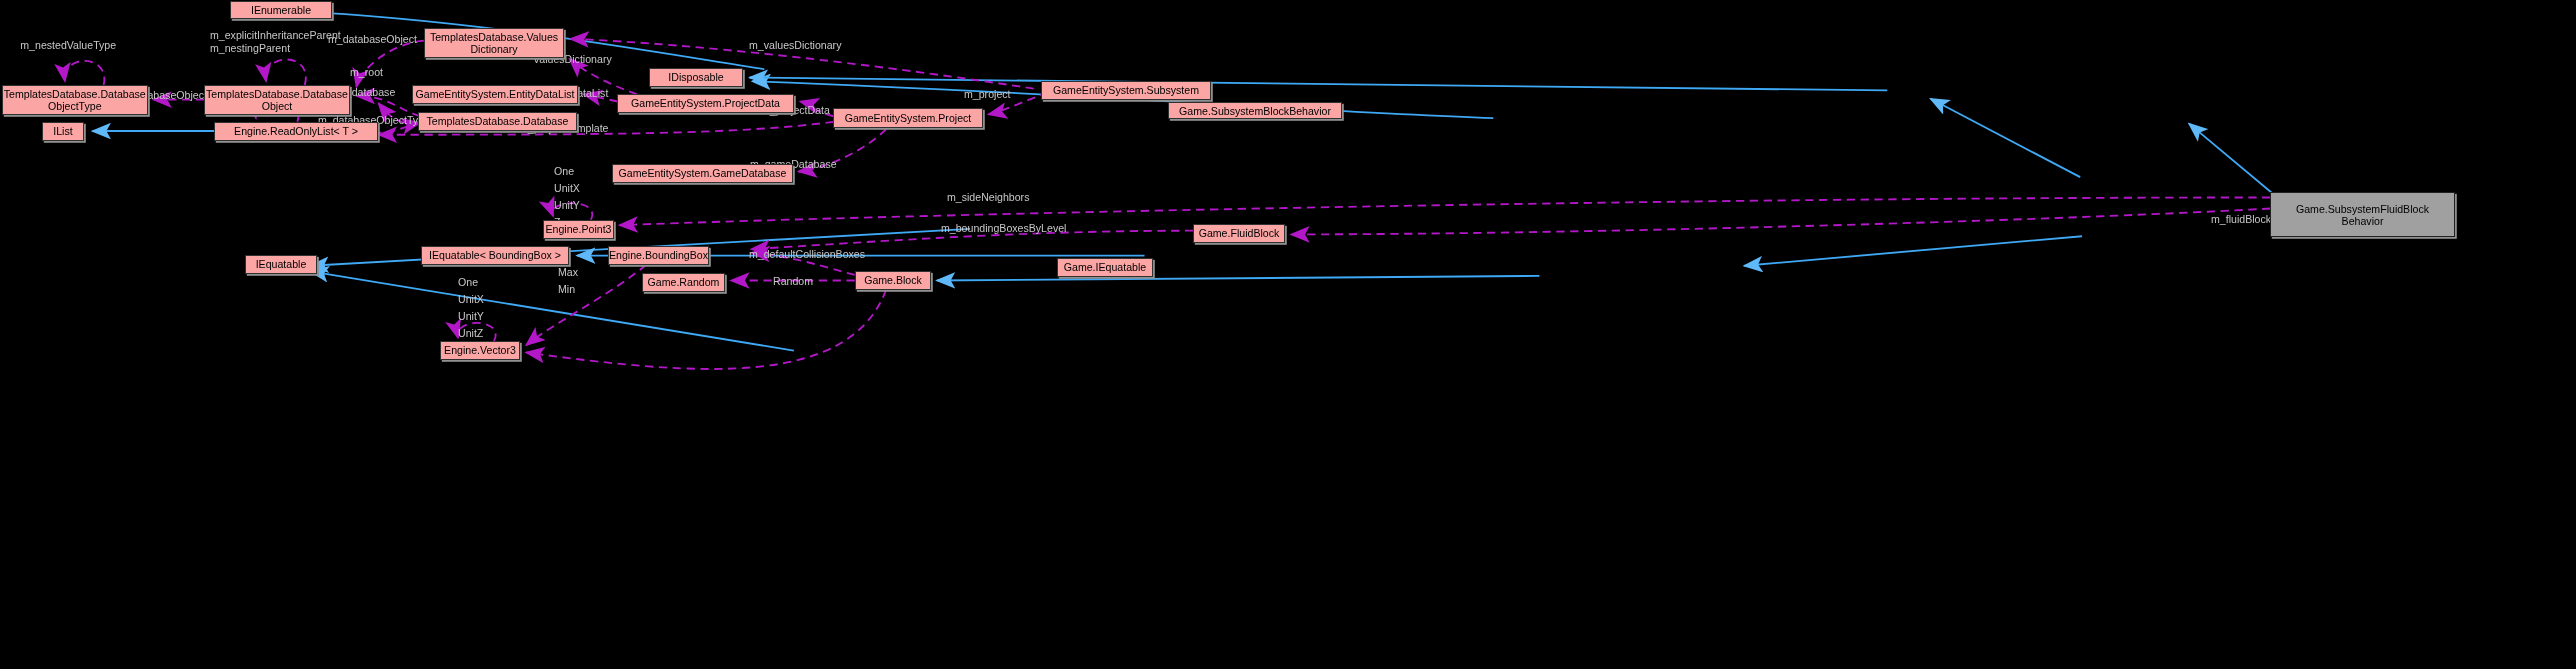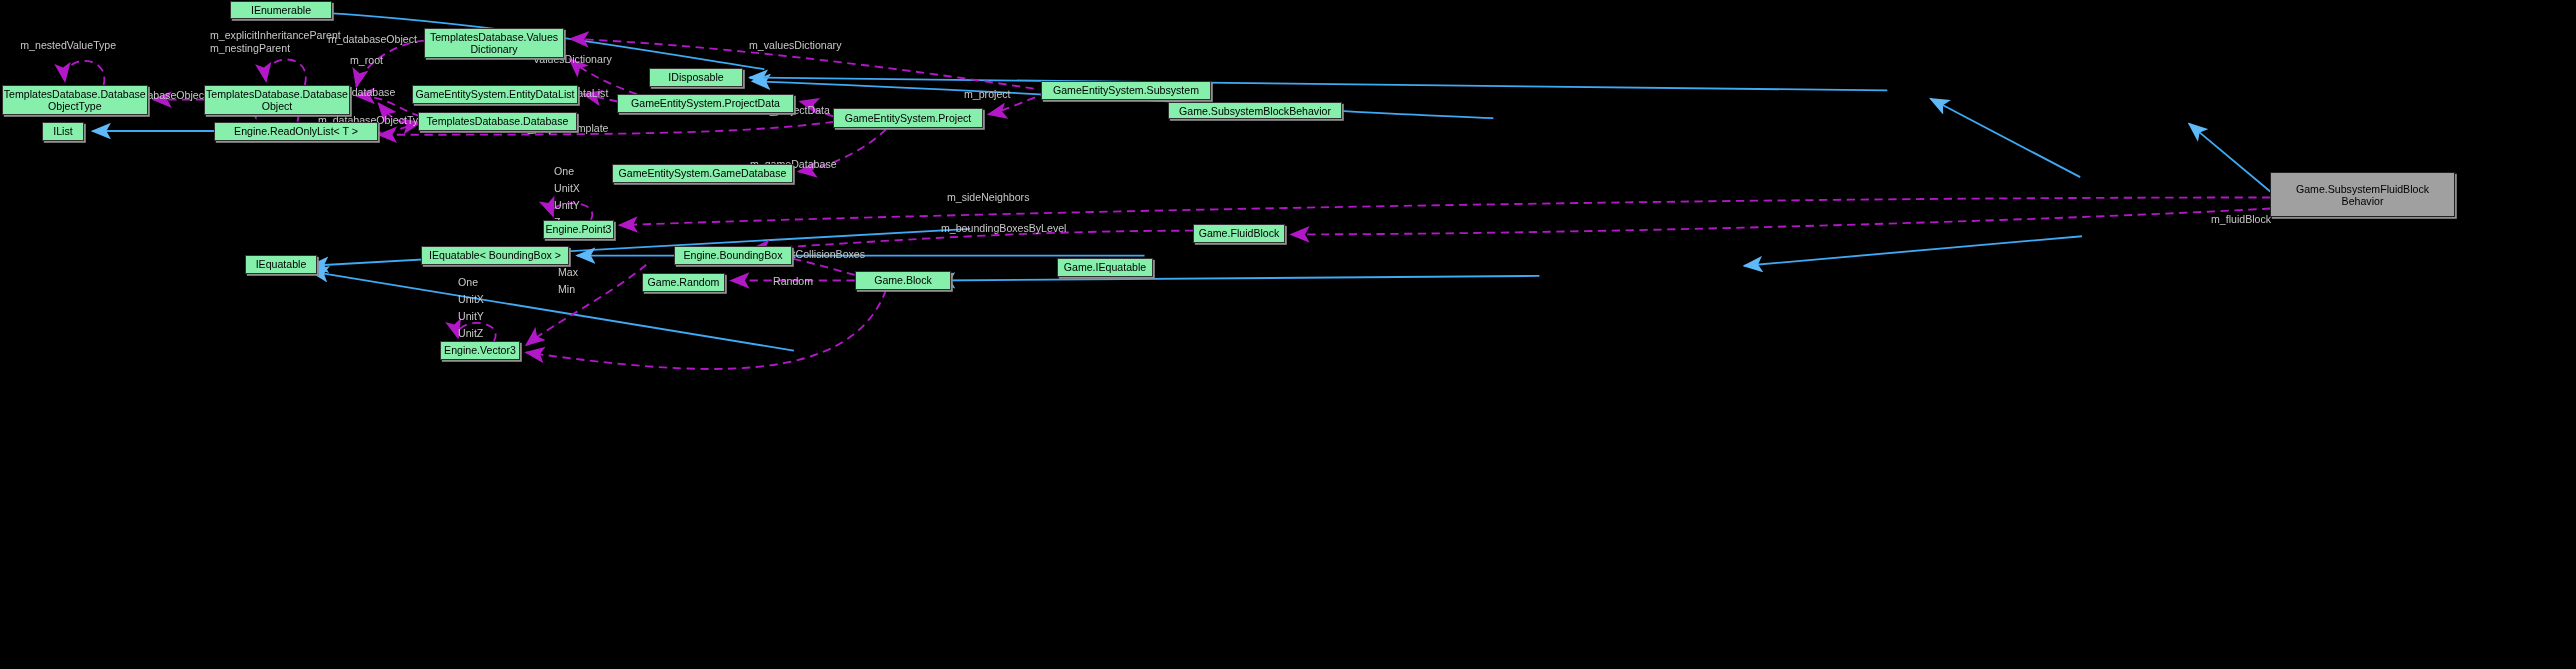--- a/index.html
+++ b/index.html
@@ -12,21 +12,21 @@
     width: 2576px;
     height: 669px;
     background: #000000;
     overflow: hidden;
     font-family: "Liberation Sans", sans-serif;
   }
   
   .node {
     position: absolute;
     box-sizing: border-box;
-    background: #86efac;
+    background: #fca5a5;
     border: 0.9px solid #303030;
     box-shadow: 1.8px 1.8px 0 0 #909090;
     color: #000000;
     font-size: 10.6px;
     line-height: 12px;
     text-align: center;
     display: flex;
     align-items: center;
     justify-content: center;
     padding: 0 3.7px;
@@ -141,40 +141,40 @@
   <div class="node" style="left:412px;top:85px;width:166px;height:18.5px">GameEntitySystem.EntityDataList</div>
   <div class="node" style="left:649px;top:68px;width:94px;height:18.5px">IDisposable</div>
   <div class="node" style="left:617px;top:94px;width:177px;height:18.5px">GameEntitySystem.ProjectData</div>
   <div class="node" style="left:418px;top:112px;width:159px;height:18.5px">TemplatesDatabase.Database</div>
   <div class="node" style="left:833px;top:108px;width:150px;height:20.3px">GameEntitySystem.Project</div>
   <div class="node" style="left:1041px;top:81px;width:170px;height:18.5px">GameEntitySystem.Subsystem</div>
   <div class="node" style="left:1168px;top:102px;width:174px;height:17px">Game.SubsystemBlockBehavior</div>
   <div class="node" style="left:214px;top:122px;width:164px;height:18.5px">Engine.ReadOnlyList&lt; T &gt;</div>
   <div class="node" style="left:42px;top:122px;width:42px;height:18.5px">IList</div>
   <div class="node" style="left:612px;top:164px;width:181px;height:18.5px">GameEntitySystem.GameDatabase</div>
-  <div class="node highlight" style="left:2270px;top:172px;width:185px;height:45px">Game.SubsystemFluidBlock
+  <div class="node highlight" style="left:2270px;top:192px;width:185px;height:45px">Game.SubsystemFluidBlock
 Behavior</div>
   <div class="node" style="left:543px;top:220px;width:71px;height:18.5px">Engine.Point3</div>
   <div class="node" style="left:1193px;top:224px;width:92px;height:18.5px">Game.FluidBlock</div>
   <div class="node" style="left:421px;top:246px;width:148px;height:18.5px">IEquatable&lt; BoundingBox &gt;</div>
-  <div class="node" style="left:674px;top:246px;width:118px;height:18.5px">Engine.BoundingBox</div>
+  <div class="node" style="left:608px;top:246px;width:101px;height:18.5px">Engine.BoundingBox</div>
   <div class="node" style="left:1057px;top:258px;width:96px;height:18.5px">Game.IEquatable</div>
   <div class="node" style="left:245px;top:255px;width:72px;height:18.5px">IEquatable</div>
   <div class="node" style="left:642px;top:273px;width:83px;height:18.5px">Game.Random</div>
-  <div class="node" style="left:855px;top:271px;width:96px;height:18.5px">Game.Block</div>
+  <div class="node" style="left:855px;top:271px;width:76px;height:18.5px">Game.Block</div>
   <div class="node" style="left:440px;top:341px;width:80px;height:18.5px">Engine.Vector3</div>
 
   <div class="elabel" style="left:20.3px;top:39px">m_nestedValueType</div>
   <div class="elabel" style="left:210px;top:29px">m_explicitInheritanceParent</div>
   <div class="elabel" style="left:210px;top:42px">m_nestingParent</div>
   <div class="elabel" style="left:328px;top:33px">m_databaseObject</div>
   <div class="elabel" style="left:749px;top:39px">m_valuesDictionary</div>
   <div class="elabel" style="left:533px;top:53px">ValuesDictionary</div>
   <div class="elabel" style="left:118px;top:89px">m_databaseObjectType</div>
-  <div class="elabel" style="left:350px;top:54px">m_root</div>
+  <div class="elabel" style="left:350px;top:66px">m_root</div>
   <div class="elabel" style="left:543px;top:87px">EntityDataList</div>
   <div class="elabel" style="left:964px;top:88px">m_project</div>
   <div class="elabel" style="left:337px;top:86px">m_database</div>
   <div class="elabel" style="left:761px;top:104px">m_projectData</div>
   <div class="elabel" style="left:241px;top:102px">m_empty</div>
   <div class="elabel" style="left:318px;top:114px">m_databaseObjectTypes</div>
   <div class="elabel" style="left:519px;top:122px">m_projectTemplate</div>
   <div class="elabel" style="left:750px;top:158px">m_gameDatabase</div>
   <div class="elabel" style="left:947px;top:191px">m_sideNeighbors</div>
   <div class="elabel" style="left:941px;top:222px">m_boundingBoxesByLevel</div>

